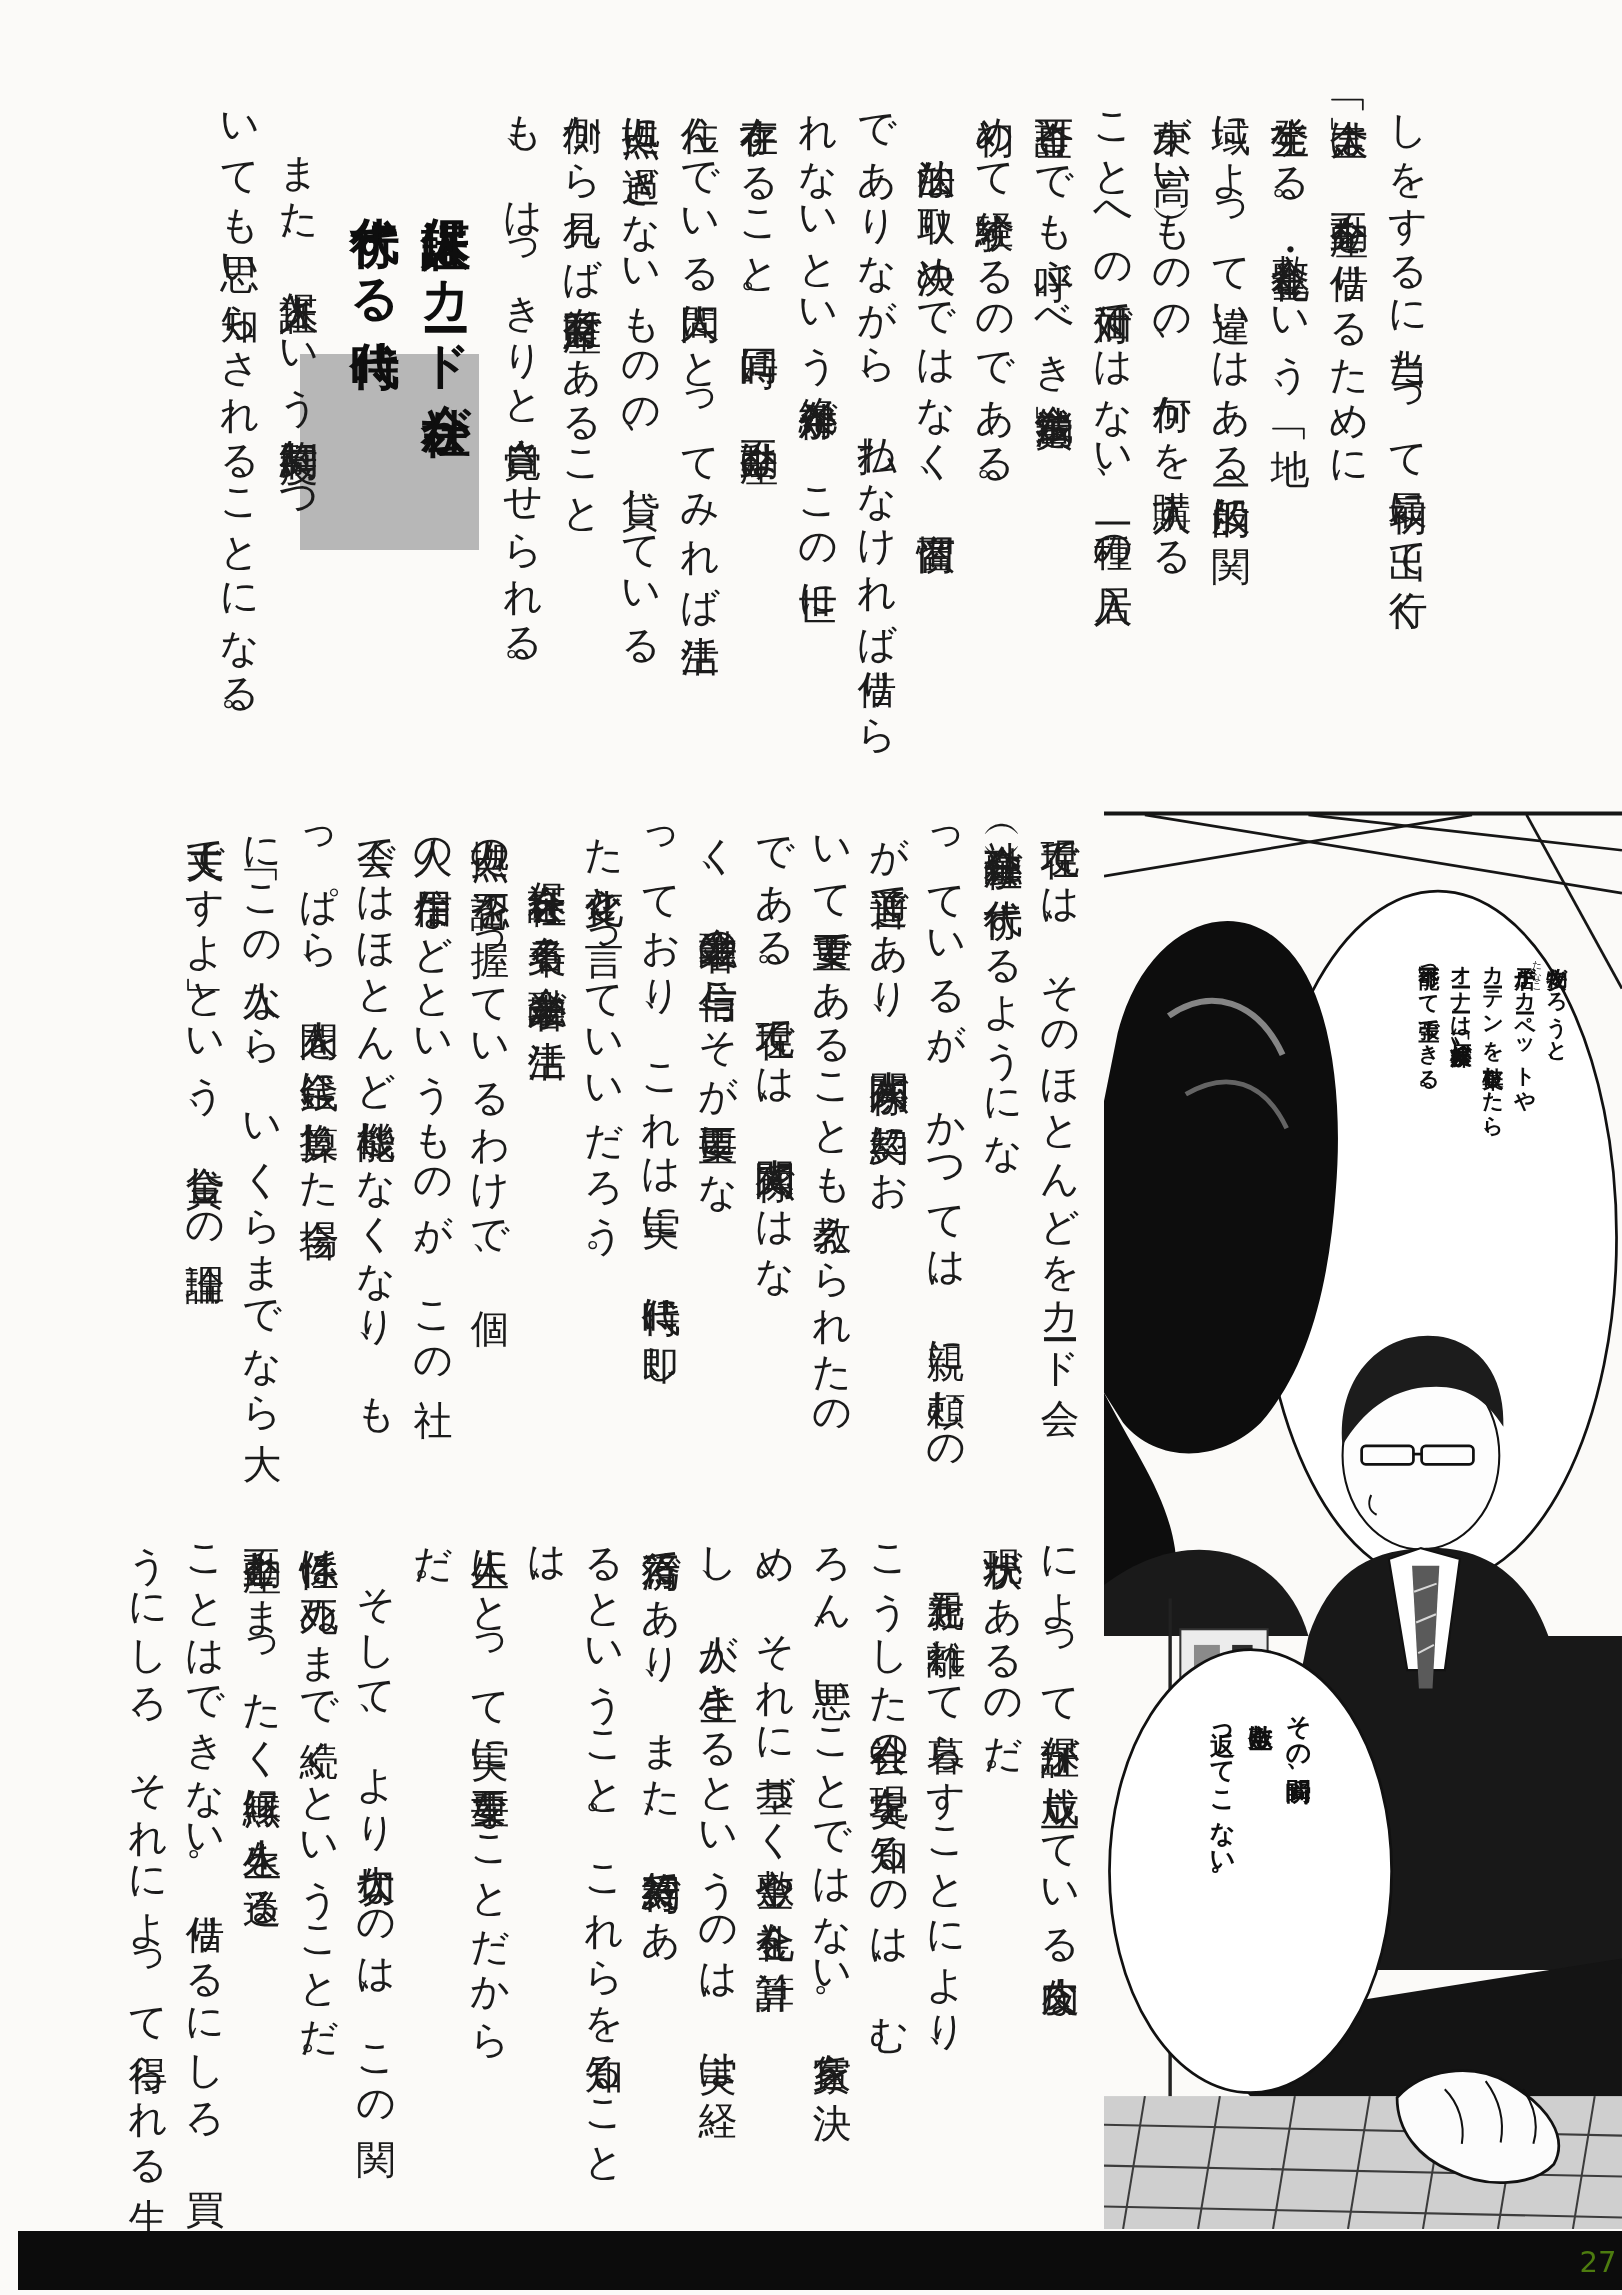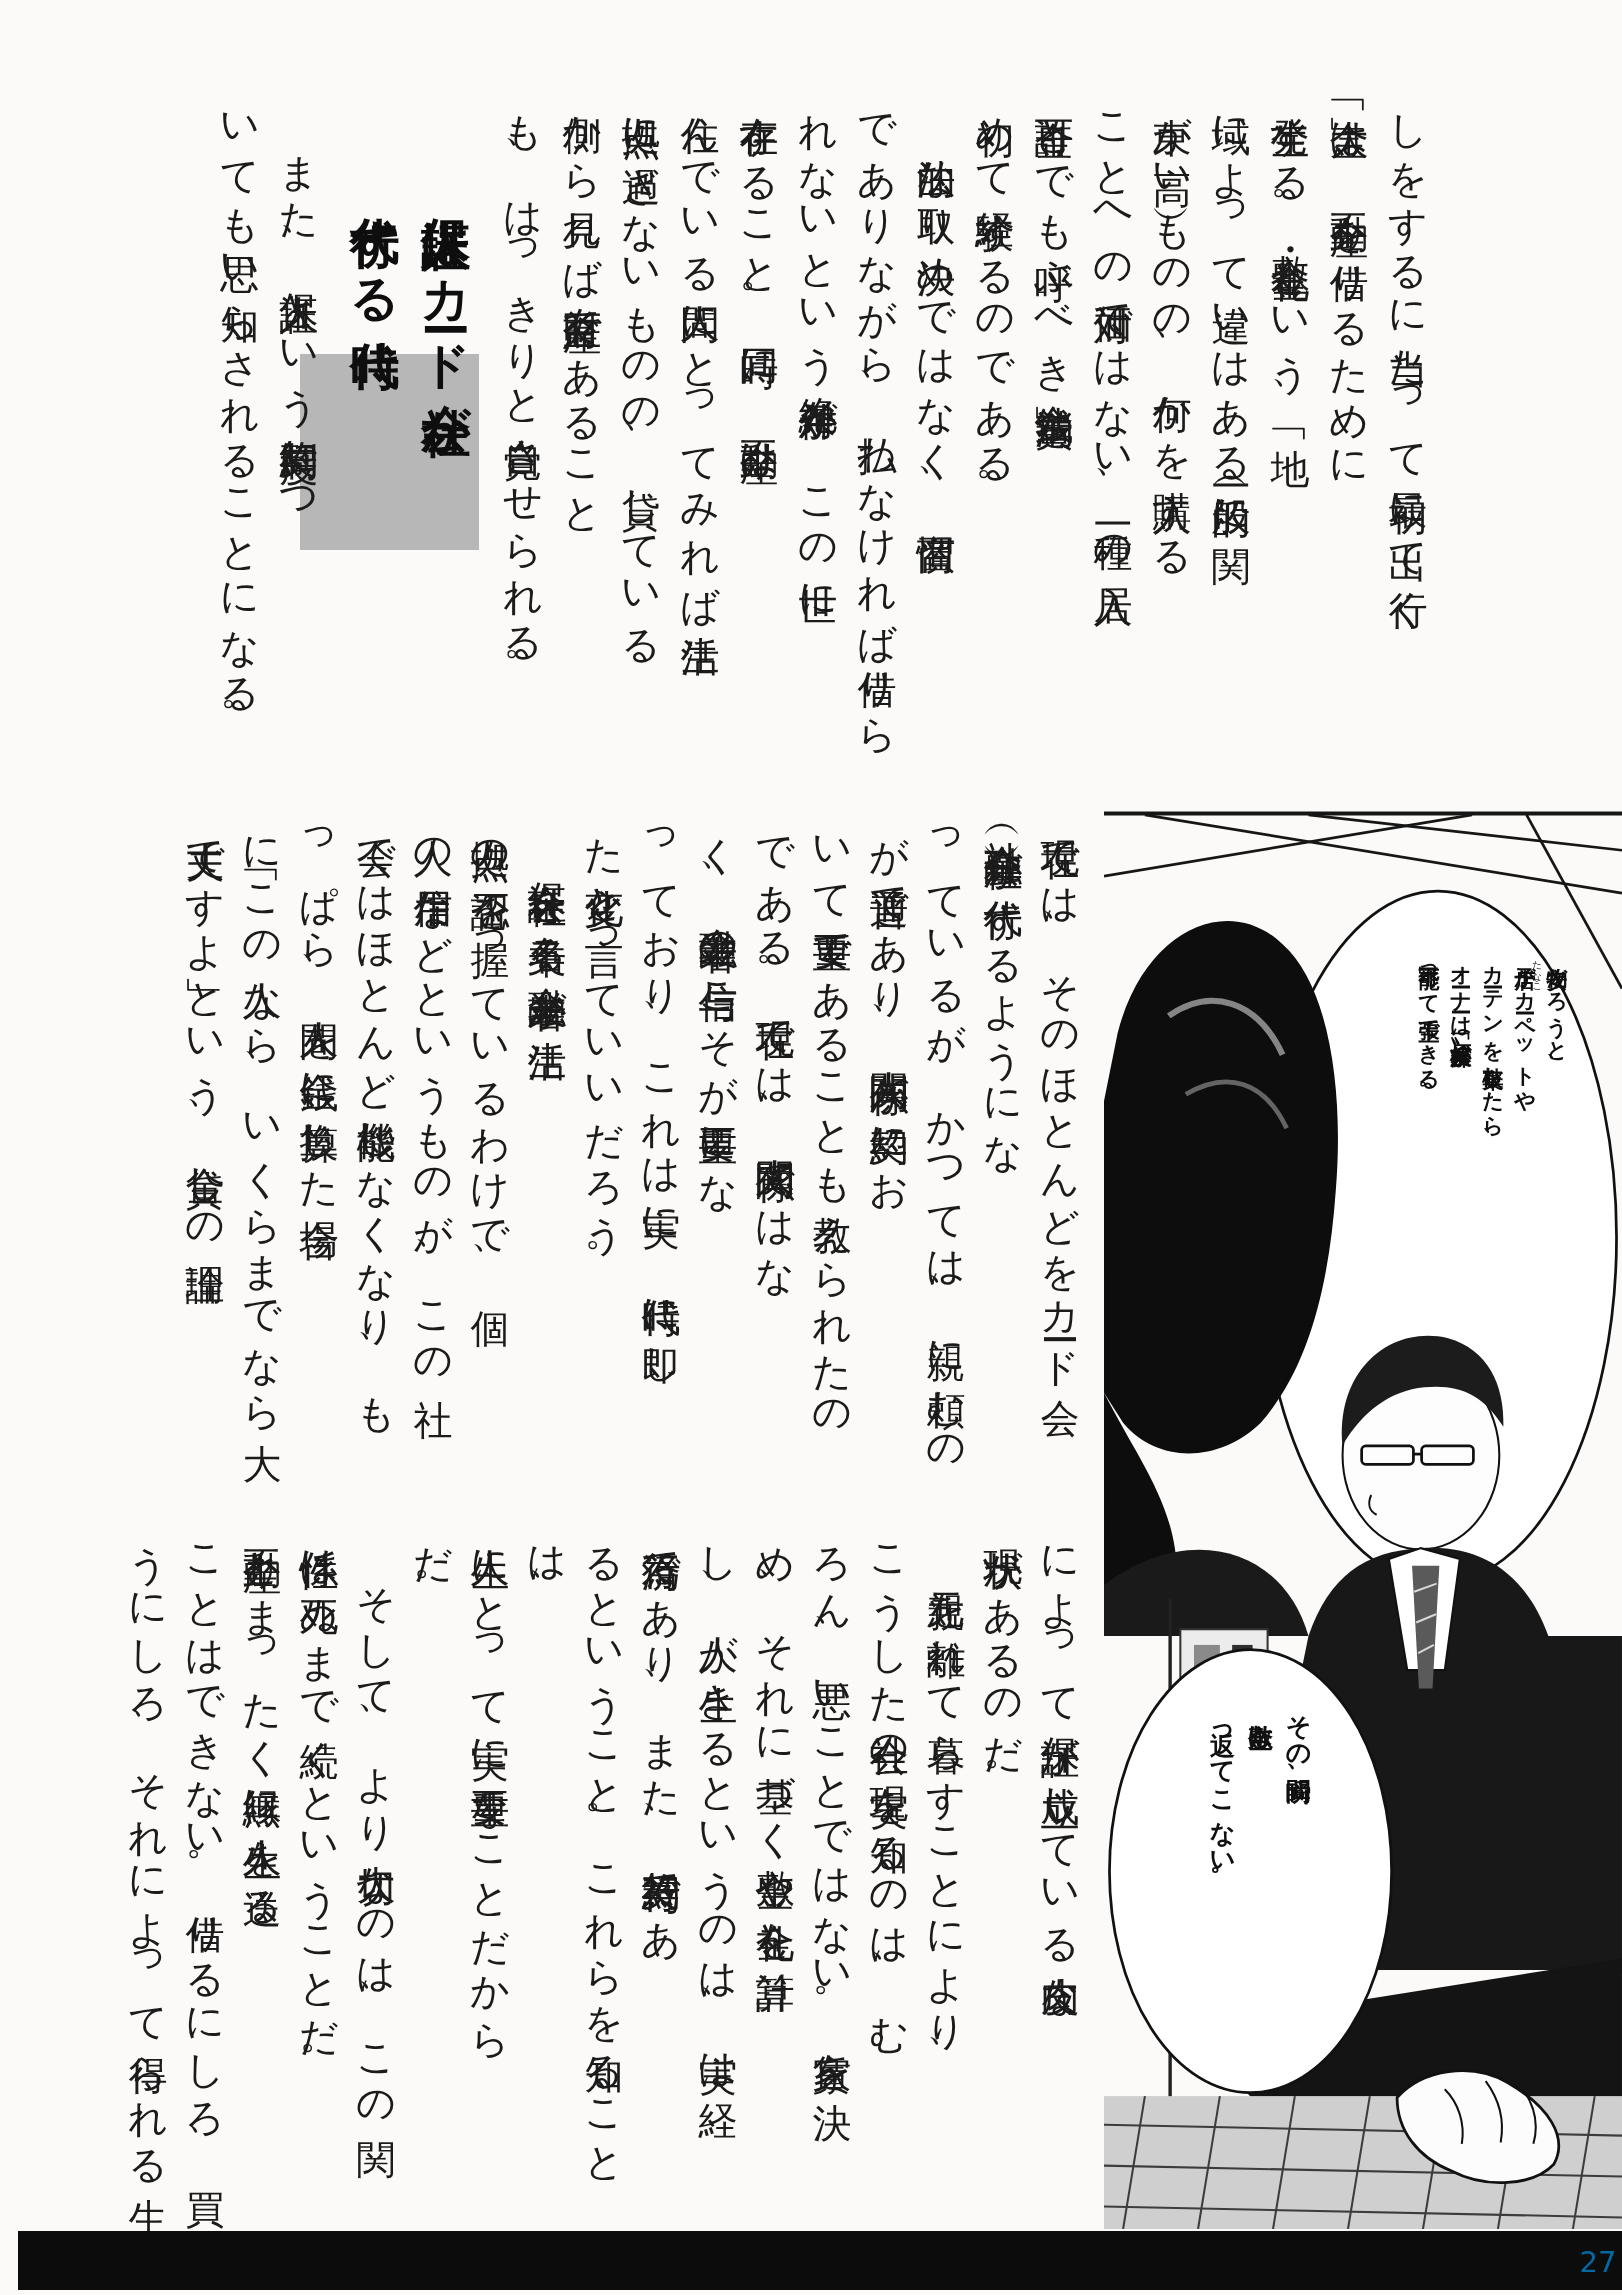--- a/index.html
+++ b/index.html
@@ -50,21 +50,21 @@
   .bubble2 p{ font-size:25px; line-height:38px; letter-spacing:1.4px; }
   .bubble2 p:nth-child(2){ margin-top:6.8px; }
   .bubble2 p:nth-child(3){ margin-top:13.6px; }
   
   .bottom-bar{
     position:absolute; left:17.7px; top:2231px; width:1604px; height:59px;
     background:#0c0c0c; z-index:4;
   }
   .page-number{
     position:absolute; right:5.5px; top:2245px; z-index:5;
-    color:#0369a1; font-size:29px; font-family:"DejaVu Sans", sans-serif;
+    color:#4d7c0f; font-size:29px; font-family:"DejaVu Sans", sans-serif;
   }
 </style>
 </head>
 <body>
 
 <div class="page">
 
   <div class="headline-highlight"></div>
 
   <div class="vband" style="top:87px; right:184px; height:712px;">

